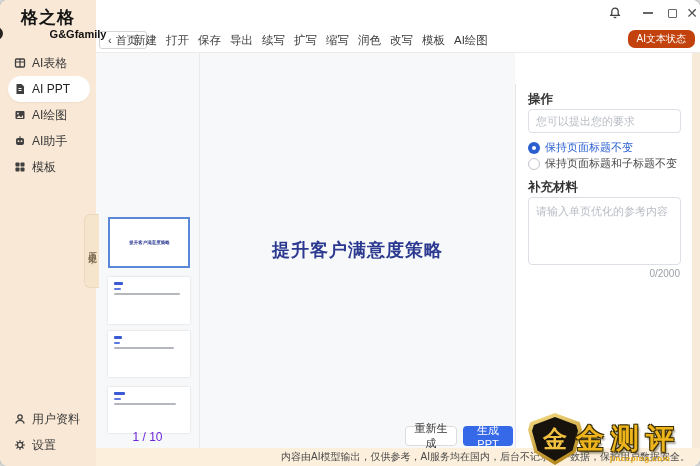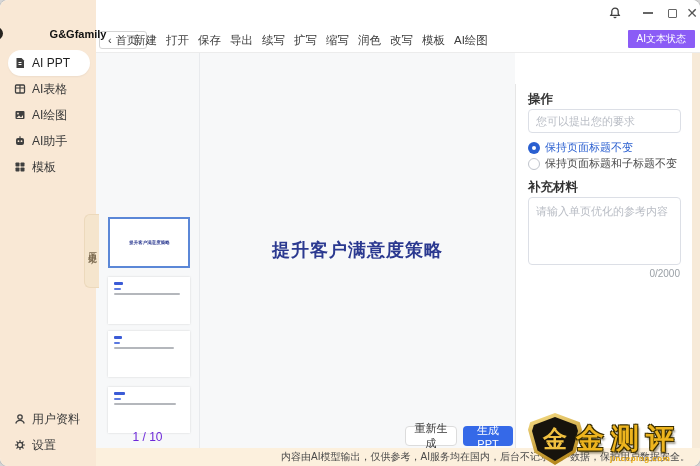--- a/index.html
+++ b/index.html
@@ -33,22 +33,22 @@
   #ctl-max{left:569px;}
   #ctl-max span{display:block;width:9px;height:9px;border:1.5px solid #666;border-radius:1px;}
   #ctl-close{left:589px;font-size:14px;line-height:14px;color:#555;}
 
   
   #toolbar{left:96px;top:27px;right:0;height:26px;background:#fff;border-bottom:1px solid #ececec;z-index:1;}
   #back-btn{position:absolute;left:3px;top:4px;height:18px;display:flex;align-items:center;gap:4px;
             border:1px solid #d4d4d4;border-radius:3px;padding:0 8px;font-size:11px;color:#3c3c3c;background:#fff;cursor:pointer;}
   #tb-items{position:absolute;left:38px;top:0;height:26px;display:flex;align-items:center;gap:9px;}
   .tb-item{font-size:11.5px;color:#3c3c3c;cursor:pointer;white-space:nowrap;}
-  #status-btn{position:absolute;right:5px;top:3px;height:18px;padding:4px 9px;background:#8b5cf6;color:#fff;
-              border:none;border-radius:1px;font-size:10px;display:flex;align-items:center;cursor:pointer;}
+  #status-btn{position:absolute;right:5px;top:3px;height:18px;padding:4px 9px;background:#c2410c;color:#fff;
+              border:none;border-radius:7px;font-size:10px;display:flex;align-items:center;cursor:pointer;}
 
   
   #thumb-panel{left:96px;top:53px;width:104px;height:395px;background:#f7f8f9;border-right:1px solid #e8eaed;}
   .thumb{position:absolute;left:12px;width:82px;background:#fff;box-shadow:0 0 2px rgba(0,0,0,.15);cursor:pointer;}
   #thumb-1{top:164px;height:51px;border:2px solid #5b87d7;box-shadow:none;display:flex;align-items:center;justify-content:center;}
   #thumb-1 .mini-title{font-size:9px;font-weight:bold;color:#2b3990;white-space:nowrap;transform:scale(.5);}
   .thumb-body{padding:5px 6px;}
   .ln{border-radius:1px;}
   .ln.blue{background:#3b5bd6;height:3px;margin-bottom:3px;}
   .ln.blue2{background:#5b79e0;height:2px;margin-bottom:3px;}
@@ -122,39 +122,40 @@
 
   .svg-dark{fill:#3f3f3f;}
   .svg-stroke{fill:none;stroke:#3f3f3f;stroke-width:1.3;}
 </style>
 </head>
 <body>
 
 <div id="win">
 
   <div id="sidebar" class="abs">
+    <div id="logo-title" class="abs">格之格</div>
     <div id="brand-row" class="abs">
       <span id="brand-avatar"></span>
       <span id="brand-name">G&amp;Gfamily</span>
     </div>
 
     <div id="nav" class="abs">
+      <div class="nav-item">
+        <svg class="nav-ico" viewBox="0 0 12 12">
+            <rect class="svg-stroke" x="1.5" y="2" width="9" height="8" rx="1"></rect>
+            <path d="M1.5 5h9M6 2v8" stroke="#3f3f3f" stroke-width="1.2"></path>
+          </svg>
+        <span>AI表格</span>
+      </div>
       <div class="nav-item active">
         <svg class="nav-ico" viewBox="0 0 12 12">
             <path class="svg-dark" d="M2.5 1h5L10 3.5V11H2.5z"></path>
             <path d="M4.5 5.5h3M4.5 7.5h3" stroke="#fff" stroke-width="1"></path>
           </svg>
         <span>AI PPT</span>
-      </div>
-      <div class="nav-item">
-        <svg class="nav-ico" viewBox="0 0 12 12">
-            <rect class="svg-stroke" x="1.5" y="2" width="9" height="8" rx="1"></rect>
-            <path d="M1.5 5h9M6 2v8" stroke="#3f3f3f" stroke-width="1.2"></path>
-          </svg>
-        <span>AI表格</span>
       </div>
       <div class="nav-item">
         <svg class="nav-ico" viewBox="0 0 12 12">
             <rect class="svg-dark" x="1.5" y="2" width="9" height="8" rx="1"></rect>
             <circle cx="4" cy="4.5" r=".9" fill="#f9e8d5"></circle>
             <path d="M2.5 9l2.5-2.5L7 8.5l2-2.5v3z" fill="#f9e8d5"></path>
           </svg>
         <span>AI绘图</span>
       </div>
       <div class="nav-item">

